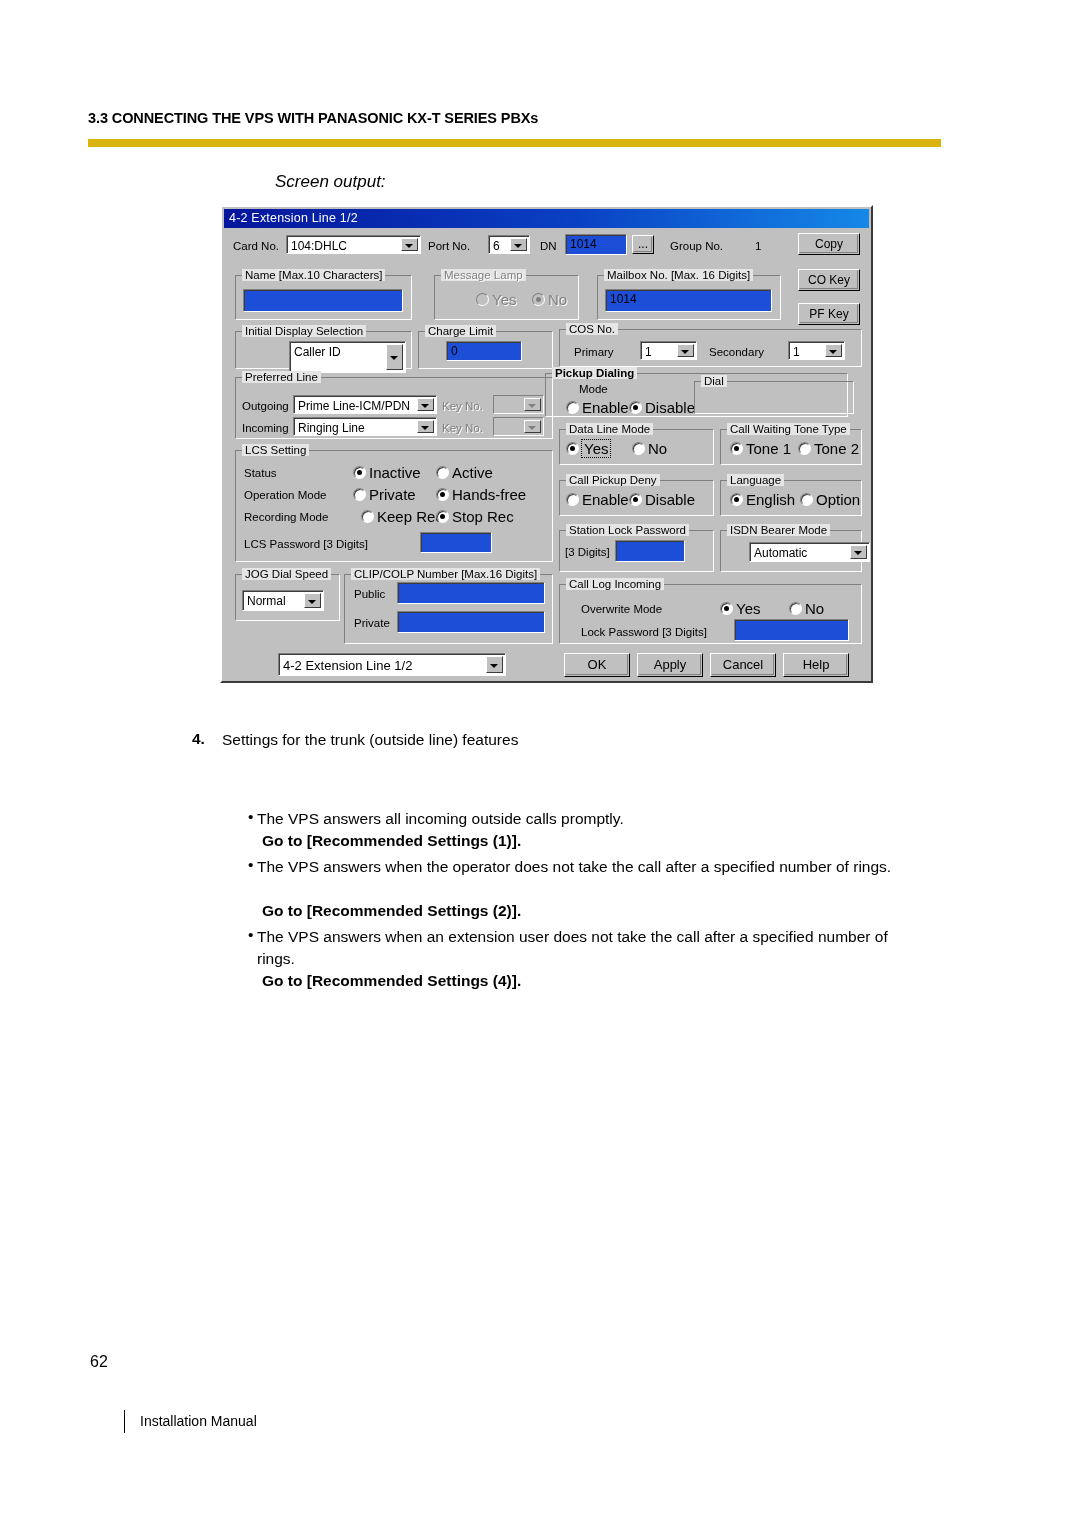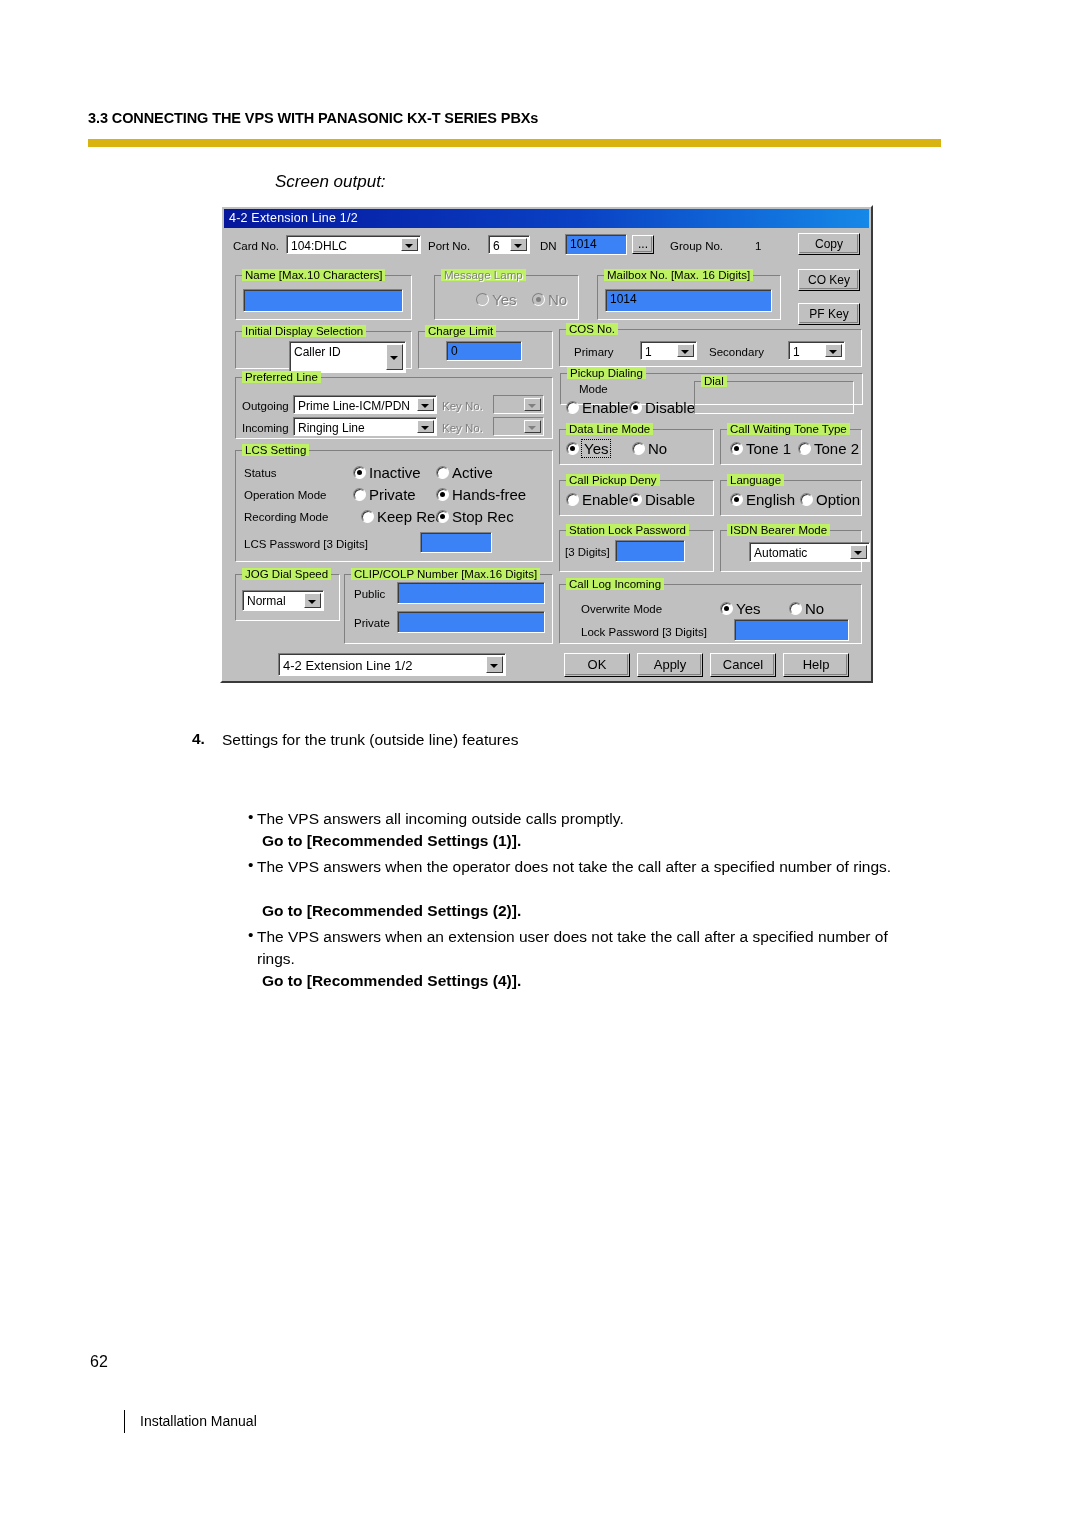--- a/index.html
+++ b/index.html
@@ -46,27 +46,27 @@
     position:absolute;border:1px solid #808080;
     border-right-color:#ffffff;border-bottom-color:#ffffff;
     box-sizing:border-box;
   }
   .gb::after{
     content:"";position:absolute;left:-1px;top:-1px;right:-1px;bottom:-1px;
     border:1px solid #ffffff;border-left-color:#808080;border-top-color:#808080;
     pointer-events:none;
   }
   .gb-lbl{
-    position:absolute;top:-7px;left:6px;background:#bef264;
+    position:absolute;top:-7px;left:6px;background:#e5e5e5;
     padding:0 3px;font-size:11.5px;white-space:nowrap;z-index:2;
   }
   .gb-lbl.dis{color:#808080;text-shadow:1px 1px 0 #fff;}
 
   .txt{
-    position:absolute;background:#3b82f6;
+    position:absolute;background:#1d4ed8;
     border:1px solid #808080;border-right-color:#fff;border-bottom-color:#fff;
     box-sizing:border-box;font-size:12px;line-height:1;
     padding:3px 8px 0 4px;color:#000;
     box-shadow:inset 1px 1px 0 #3b3b3b;
     overflow:hidden;white-space:nowrap;
   }
   .combo{
     position:absolute;background:#fff;
     border:1px solid #808080;border-right-color:#fff;border-bottom-color:#fff;
     box-sizing:border-box;font-size:12px;
@@ -248,21 +248,21 @@
       <div class="combo" style="left:71px;top:210px;width:144px;height:19px;">
         <span class="cv">Ringing Line</span>
         <span class="arw"></span>
       </div>
       <div class="lab dis" style="left:220px;top:215px;">Key No.</div>
       <div class="combo dis" style="left:271px;top:210px;width:51px;height:19px;">
         <span class="cv"></span>
         <span class="arw"></span>
       </div>
 
-      <div class="gb" style="left:338px;top:166px;width:303px;height:32px;">
+      <div class="gb" style="left:323px;top:166px;width:303px;height:44px;font-weight:bold;">
         <span class="gb-lbl">Pickup Dialing</span>
       </div>
       <div class="lab" style="left:357px;top:176px;">Mode</div>
       <div class="rad" style="left:344px;top:194px;">
         <span>Enable</span>
       </div>
       <div class="rad on" style="left:407px;top:194px;">
         <span>Disable</span>
       </div>
       <div class="gb" style="left:472px;top:174px;width:160px;height:33px;">

